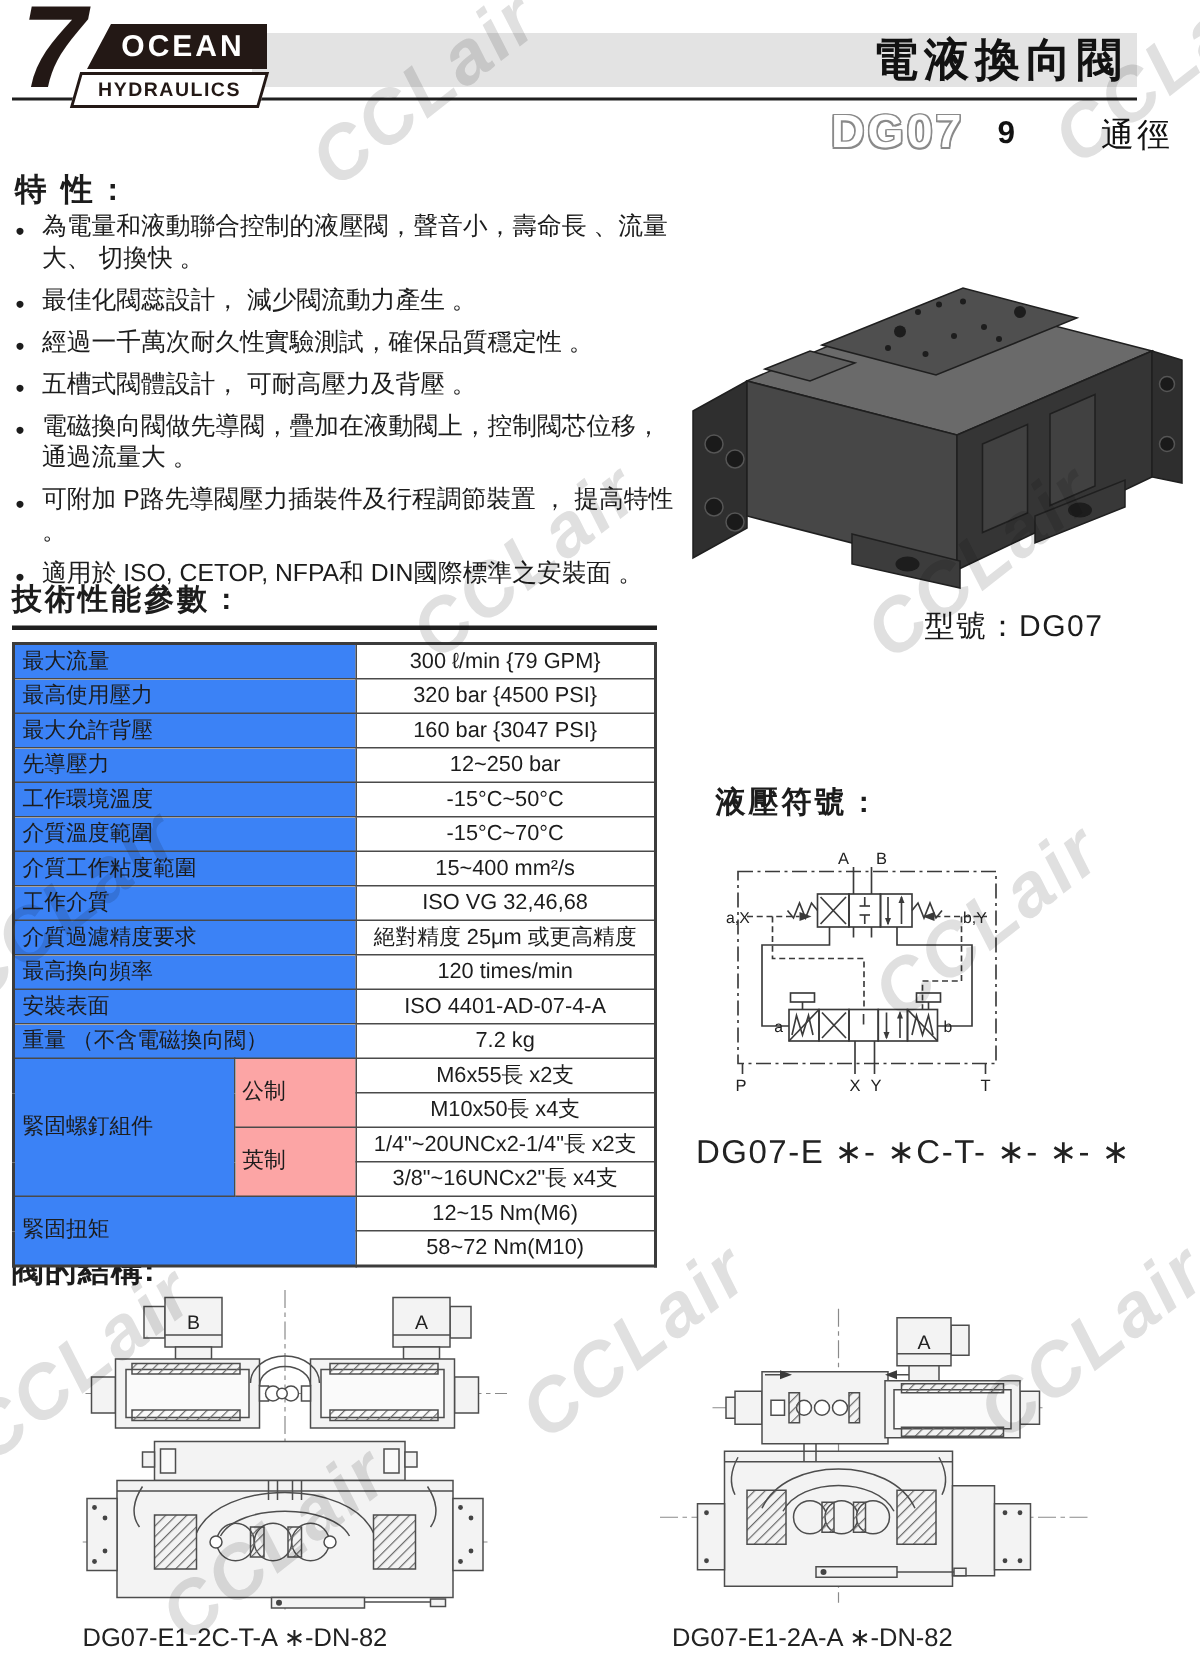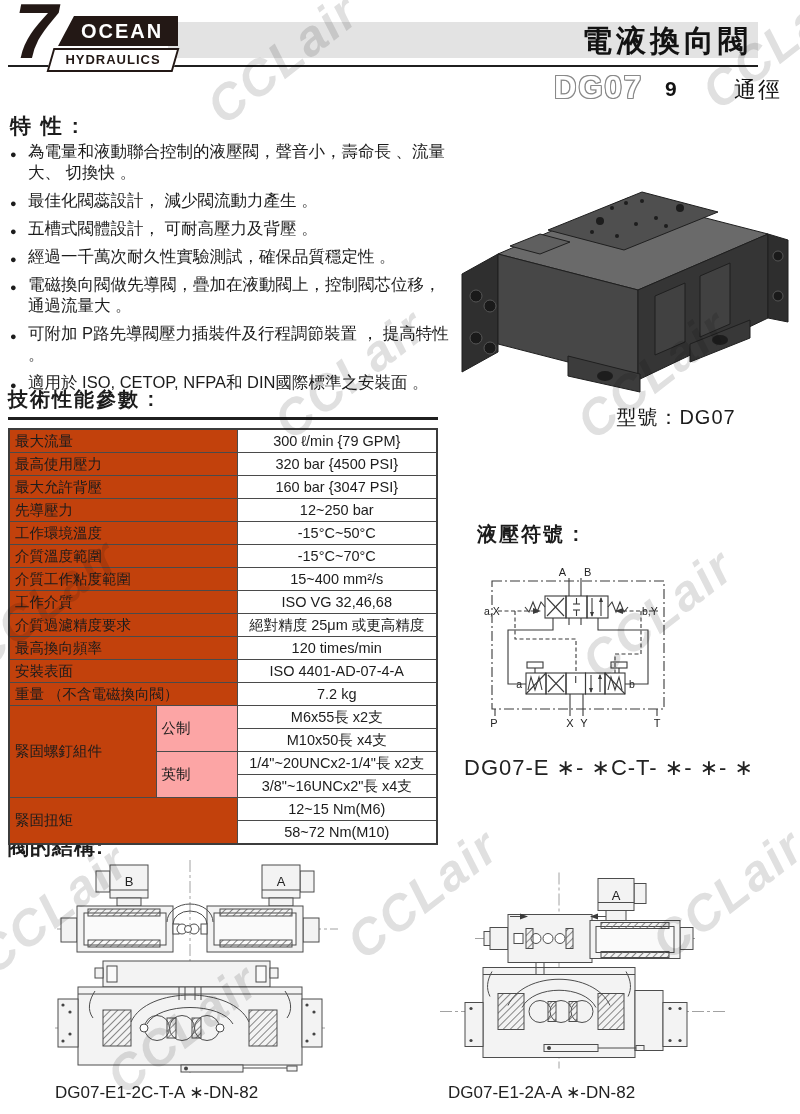--- a/index.html
+++ b/index.html
@@ -37,21 +37,21 @@
   .features{left:10px;top:141px;width:452px;z-index:1;}
   .feat{position:relative;padding-left:18px;margin-bottom:7px;font-size:16.5px;line-height:21px;}
   .feat::before{content:"●";position:absolute;left:0;top:3px;font-size:11px;color:#1c1c1c;}
   .feat span{white-space:pre-line;}
   
   .spec-head{left:8px;top:386px;font-size:20px;font-weight:800;letter-spacing:2px;}
   .spec-rule{left:8px;top:417px;width:430px;height:2.5px;background:#1f1f1f;}
   table.specs{position:absolute;left:8px;top:428px;width:430px;border-collapse:collapse;z-index:1;
     border:2px solid #3c3c3c;table-layout:fixed;}
   table.specs td{border:1px solid #4a4a4a;height:20px;padding:1px 5px;font-size:14.5px;line-height:1.12;overflow:hidden;}
-  td.lbl{background:#c2410c;text-align:left;padding-left:9px;}
+  td.lbl{background:#3b82f6;text-align:left;padding-left:9px;}
   td.sub{background:#fca5a5;padding-left:2px;}
   td.val{text-align:center;background:#fff;}
   
   .photo{left:450px;top:146px;width:345px;height:254px;z-index:1;}
   .model-label{left:596px;top:404px;width:160px;text-align:center;font-size:20px;letter-spacing:1px;}
   .sym-head{left:477px;top:521px;font-size:20px;font-weight:800;letter-spacing:2px;}
   .sym-svg{left:478px;top:564px;width:200px;height:170px;z-index:1;}
   .sym-code{left:464px;top:755px;font-size:22px;letter-spacing:1px;color:#222;}
   
   .struct-head{left:8px;top:833px;font-size:21px;font-weight:800;letter-spacing:1px;}
@@ -89,22 +89,22 @@
   <div class="abs hdr-rule"></div>
   <div class="abs sub-model">DG07</div>
   <div class="abs sub-size">9</div>
   <div class="abs sub-unit">通徑</div>
 
   <div class="abs feat-head">特 性 :</div>
   <div class="abs features">
     <div class="feat"><span>為電量和液動聯合控制的液壓閥，聲音小，壽命長 、流量
 大、 切換快 。</span></div>
     <div class="feat"><span>最佳化閥蕊設計， 減少閥流動力產生 。</span></div>
+    <div class="feat"><span>經過一千萬次耐久性實驗測試，確保品質穩定性 。</span></div>
     <div class="feat"><span>五槽式閥體設計， 可耐高壓力及背壓 。</span></div>
-    <div class="feat"><span>經過一千萬次耐久性實驗測試，確保品質穩定性 。</span></div>
     <div class="feat"><span>電磁換向閥做先導閥，疊加在液動閥上，控制閥芯位移，
 通過流量大 。</span></div>
     <div class="feat"><span>可附加 P路先導閥壓力插裝件及行程調節裝置 ， 提高特性 。</span></div>
     <div class="feat"><span>適用於 ISO, CETOP, NFPA和 DIN國際標準之安裝面 。</span></div>
   </div>
 
   <div class="abs spec-head">技術性能參數 :</div>
   <div class="abs spec-rule"></div>
   <table class="specs">
     <colgroup>

